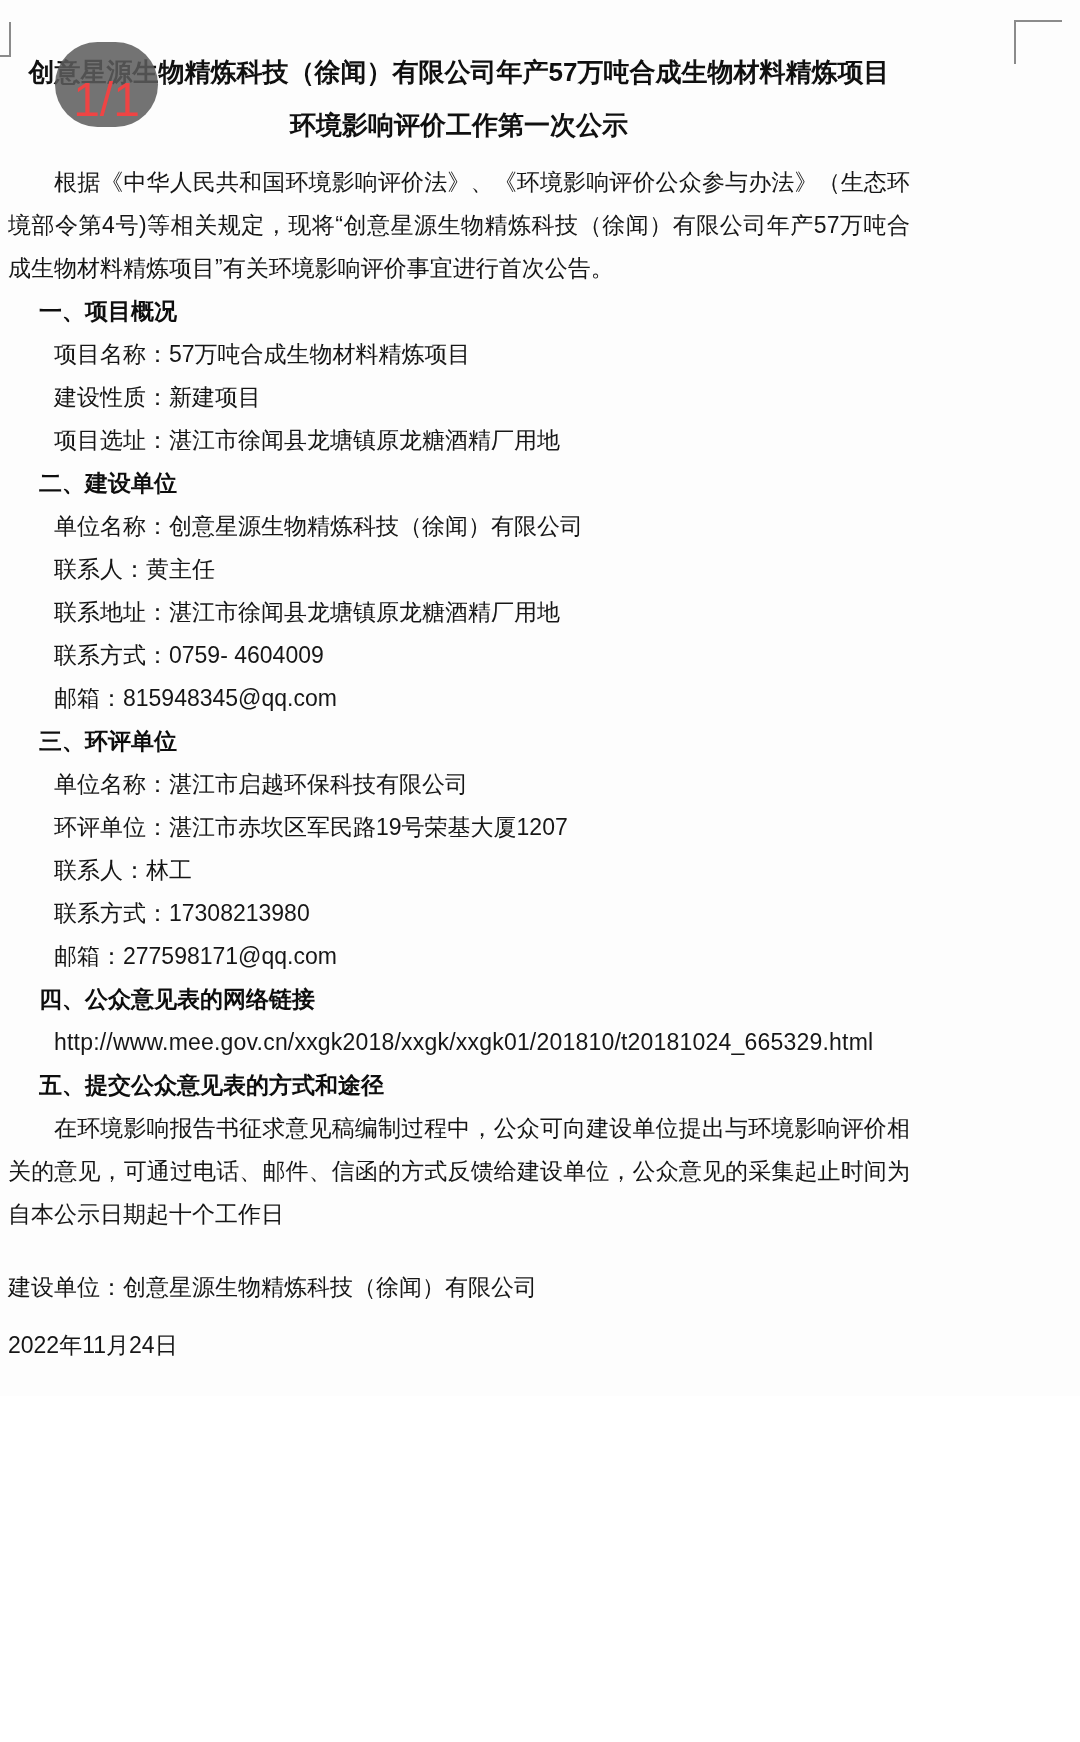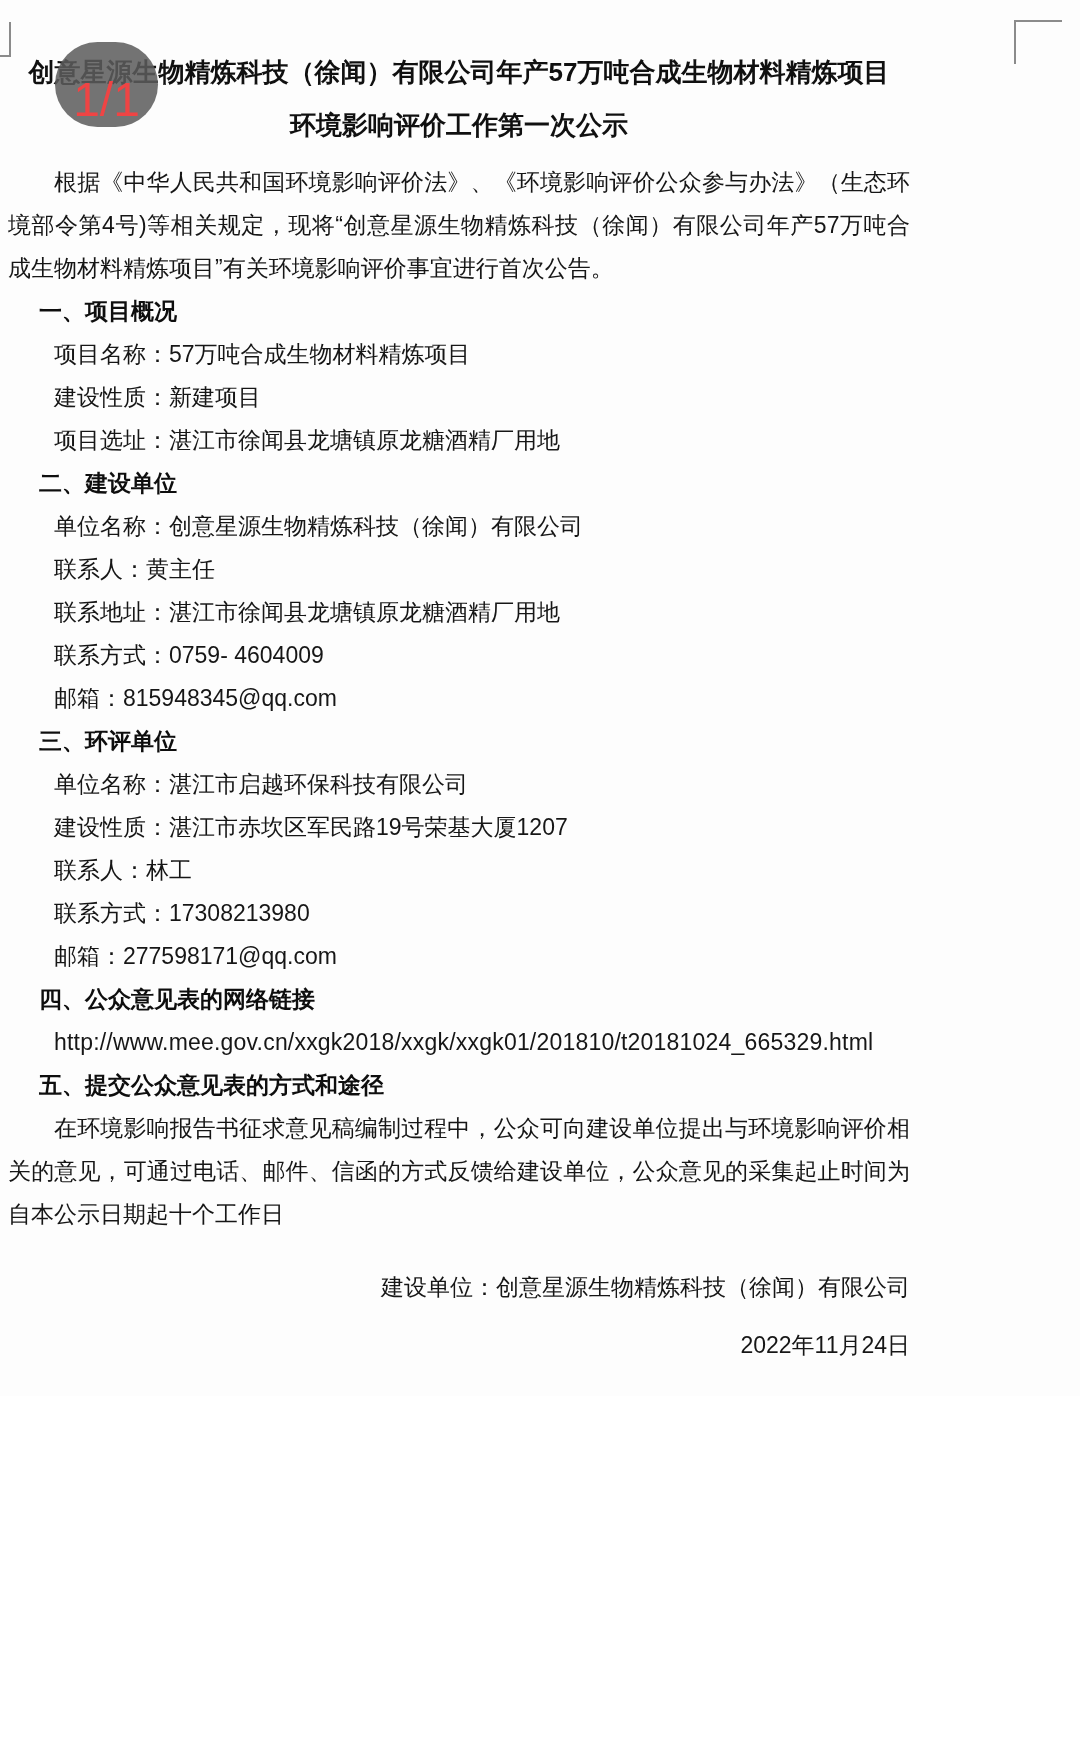--- a/index.html
+++ b/index.html
@@ -24,21 +24,21 @@
     line-height: 53px;
     text-align: center;
     color: #101010;
   }
 
   p { margin: 0; font-size: 23px; line-height: 43px; }
   .para { text-indent: 2em; text-align: justify; }
   .hd { font-weight: 700; color: #0e0e0e; margin-left: 31px; }
   .url-line { text-indent: 2em; letter-spacing: 0.2px; }
 
-  .footer { margin-top: 22px; text-align: right; }
+  .footer { margin-top: 22px; }
   .footer p { line-height: 58px; }
 
   .badge {
     position: absolute;
     left: 55px; top: 42px;
     width: 103px; height: 85px;
     background: rgba(92, 92, 92, 0.86);
     border-radius: 44px;
     display: flex; align-items: flex-end; justify-content: center;
     color: #ef4444;
@@ -78,21 +78,21 @@
 
     <p class="hd">二、建设单位</p>
     <p class="para">单位名称：创意星源生物精炼科技（徐闻）有限公司</p>
     <p class="para">联系人：黄主任</p>
     <p class="para">联系地址：湛江市徐闻县龙塘镇原龙糖酒精厂用地</p>
     <p class="para">联系方式：0759- 4604009</p>
     <p class="para">邮箱：815948345@qq.com</p>
 
     <p class="hd">三、环评单位</p>
     <p class="para">单位名称：湛江市启越环保科技有限公司</p>
-    <p class="para">建设性质：湛江市赤坎区军民路19号荣基大厦1207</p>
+    <p class="para">环评单位：湛江市赤坎区军民路19号荣基大厦1207</p>
     <p class="para">联系人：林工</p>
     <p class="para">联系方式：17308213980</p>
     <p class="para">邮箱：277598171@qq.com</p>
 
     <p class="hd">四、公众意见表的网络链接</p>
     <p class="para url-line">http://www.mee.gov.cn/xxgk2018/xxgk/xxgk01/201810/t20181024_665329.html</p>
 
     <p class="hd">五、提交公众意见表的方式和途径</p>
     <p class="para">在环境影响报告书征求意见稿编制过程中，公众可向建设单位提出与环境影响评价相关的意见，可通过电话、邮件、信函的方式反馈给建设单位，公众意见的采集起止时间为自本公示日期起十个工作日</p>
 

